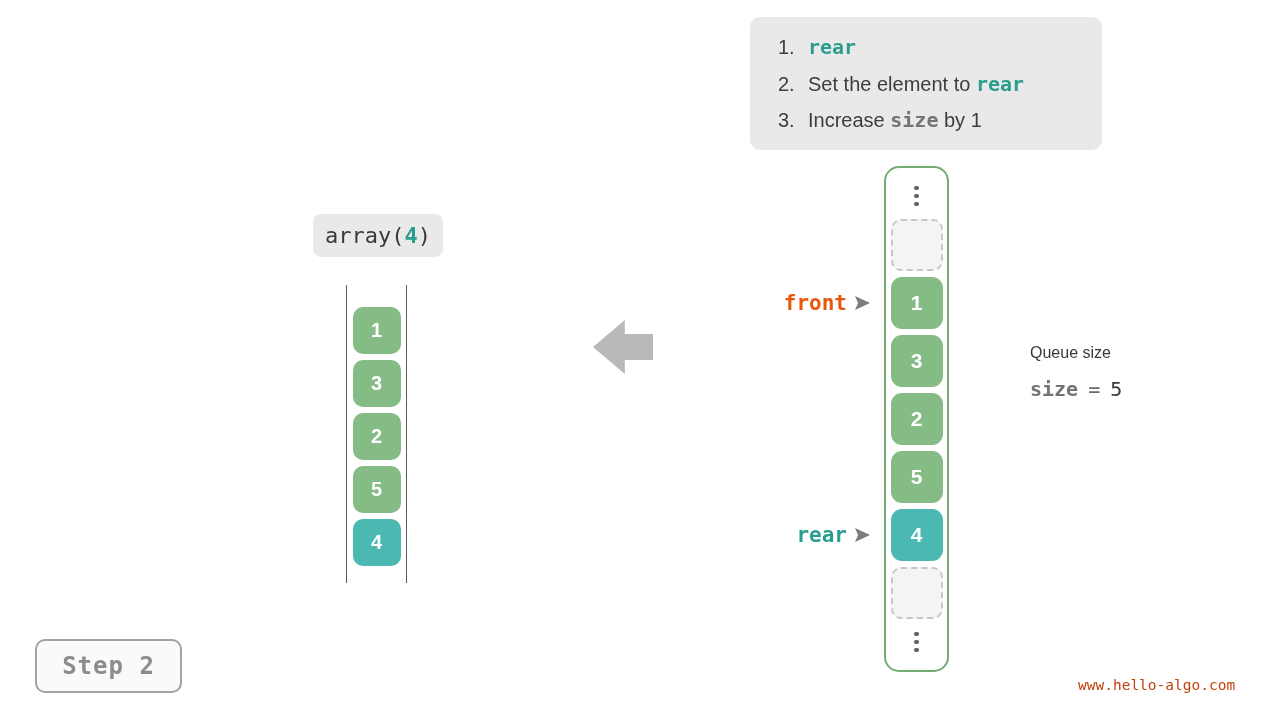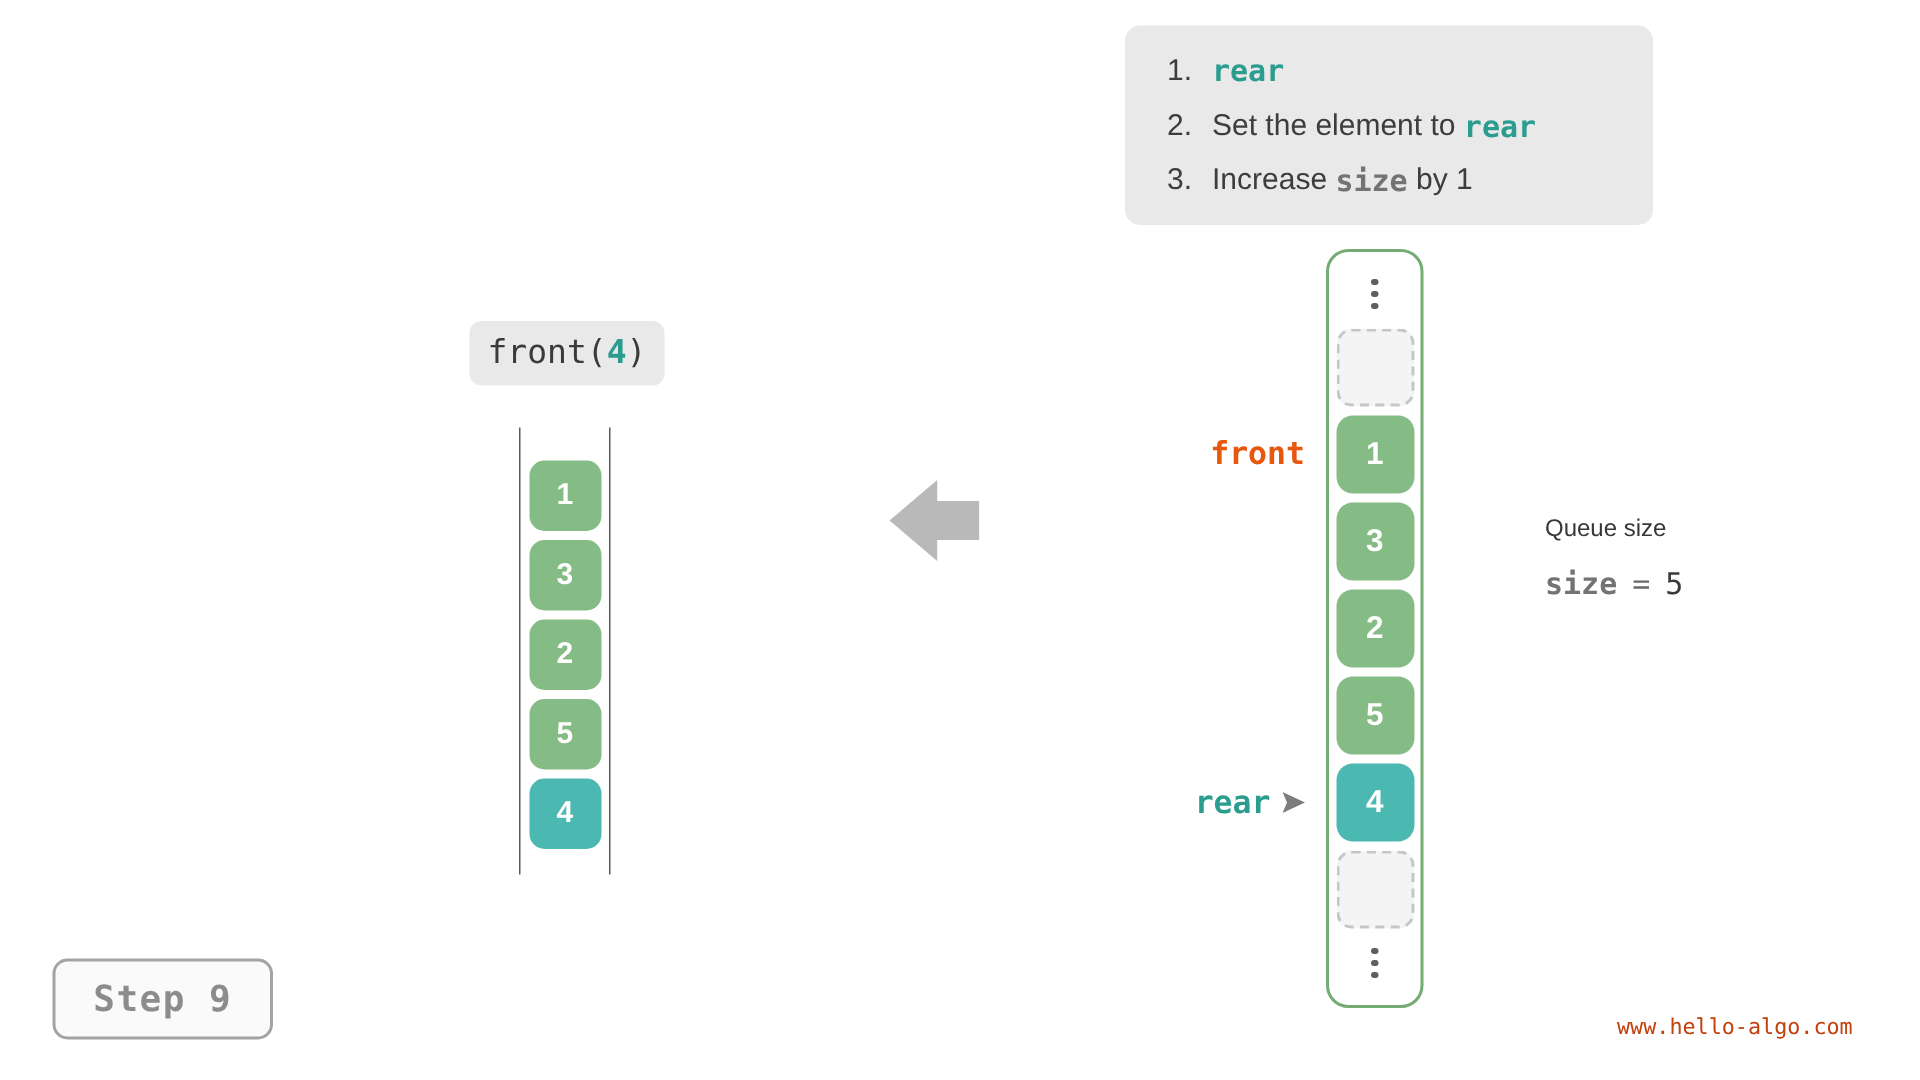--- a/index.html
+++ b/index.html
@@ -69,21 +69,21 @@
     border:2px dashed #c6c6c6; background:#f4f4f4;
   }
   .dots { height:34px; flex:0 0 auto; display:flex; flex-direction:column;
     align-items:center; justify-content:center; gap:3.5px; }
   .dot { width:4.5px; height:4.5px; border-radius:50%; background:#5f5f5f; }
 
   
   .pointer {
     position:absolute; display:flex; align-items:center; gap:8px; height:26px;
   }
-  .pointer-front { top:290px; right:410px;flex-direction:column; }
+  .pointer-front { top:290px; right:410px; }
   .pointer-rear  { top:522px; right:410px; }
   .pointer-label { font-size:21px; font-weight:bold; }
   .front-color { color:#e8570e; }
   .rear-color  { color:#2a9d8f; }
   .tri {
     width:15px; height:14px; background:#7d7d7d;
     -webkit-clip-path:polygon(0 0, 100% 50%, 0 100%, 20% 50%);
     clip-path:polygon(0 0, 100% 50%, 0 100%, 20% 50%);
   }
 
@@ -126,21 +126,21 @@
     </div>
     <div class="instr-row">
       <span class="instr-num">3.</span>
       <span>Increase </span>
       <span class="mono c-blue">size</span>
       <span> by 1</span>
     </div>
   </div>
 
   <div class="push-box mono">
-    <span>front(</span><span class="c-teal">4</span><span>)</span>
+    <span>array(</span><span class="c-teal">4</span><span>)</span>
   </div>
 
   <div class="left-array">
     <div class="cell green">1</div>
     <div class="cell green">3</div>
     <div class="cell green">2</div>
     <div class="cell green">5</div>
     <div class="cell teal">4</div>
   </div>
 
@@ -179,17 +179,17 @@
 
   <div class="size-panel">
     <div class="size-title">Queue size</div>
     <div class="size-line mono">
       <span class="c-blue">size</span>
       <span class="eq">=</span>
       <span class="size-val">5</span>
     </div>
   </div>
 
-  <div class="step-badge mono">Step 9</div>
+  <div class="step-badge mono">Step 2</div>
 
   <div class="watermark mono">www.hello-algo.com</div>
 
 </div>
 
 </body></html>

